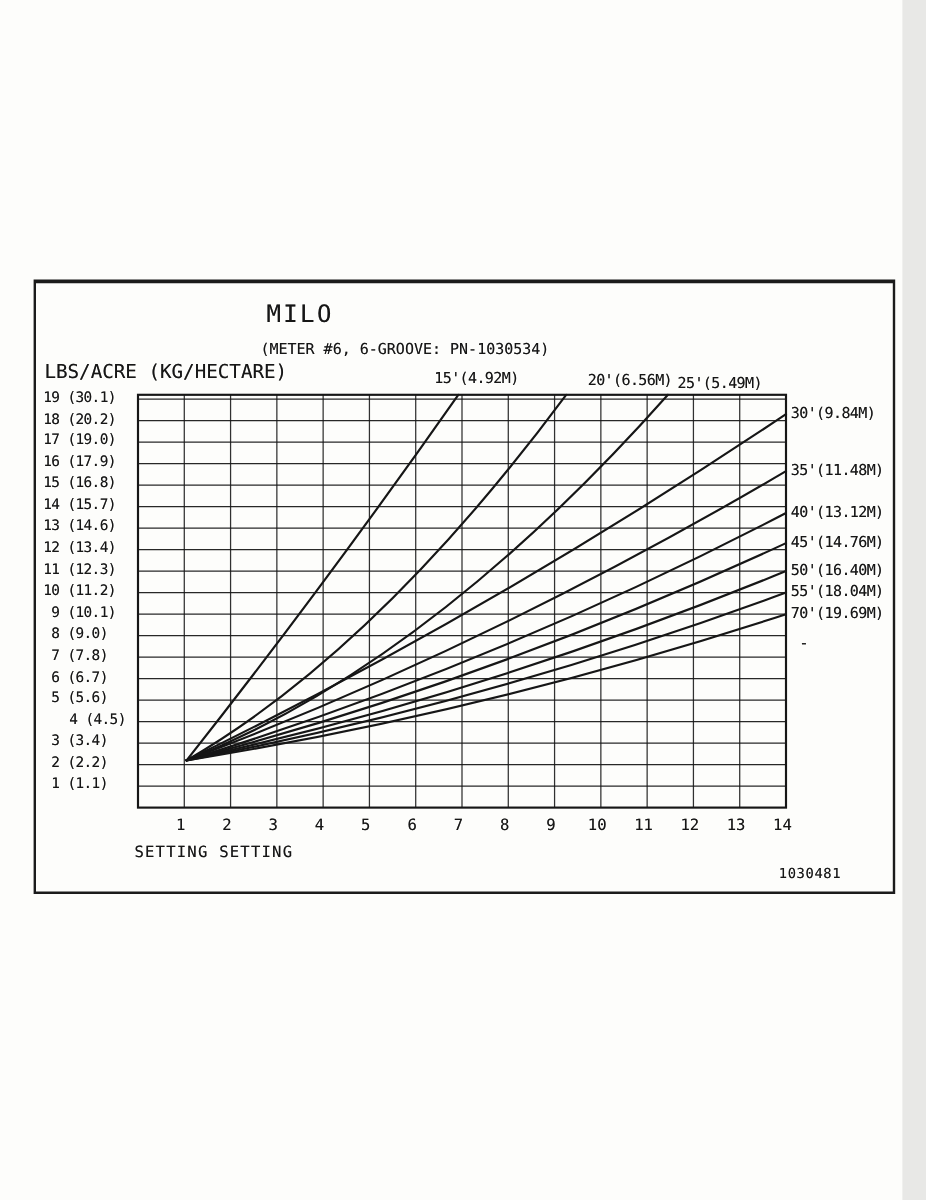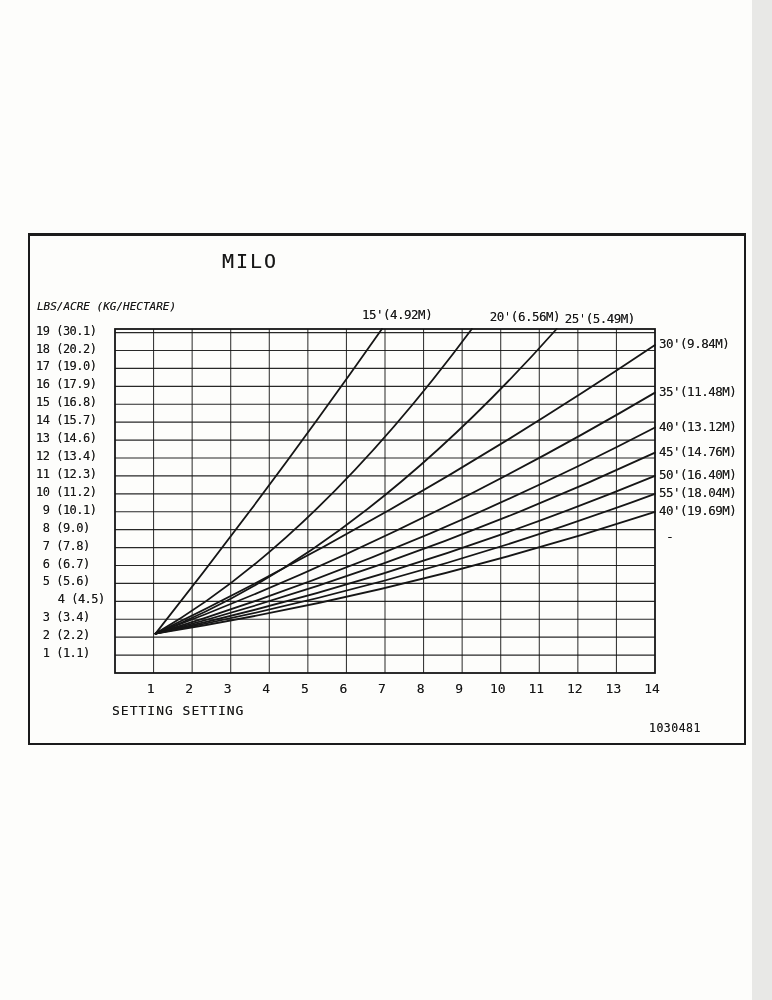--- a/index.html
+++ b/index.html
@@ -5,21 +5,21 @@
   html,body{margin:0;padding:0;background:#e8e8e6;}
   #page{position:relative;width:752px;height:1000px;background:#fdfdfb;overflow:hidden;
         font-family:"DejaVu Sans Mono","Liberation Mono",monospace;color:#171717;}
   .frame{position:absolute;left:28px;top:233px;width:714px;height:507px;
          border:2px solid #1b1b1b;border-top-width:3px;background:transparent;}
   svg{position:absolute;left:0;top:0;}
   .txt{position:absolute;white-space:pre;color:#161616;line-height:1.1;
        text-shadow:0 0 .5px rgba(20,20,20,.55);}
   .title{font-size:20px;letter-spacing:2px;}
   .subtitle{font-size:12.5px;letter-spacing:0;}
-  .axis-title{font-size:11px;font-style:italic;}
+  .axis-title{font-size:16px;}
   .xaxis-title{font-size:13px;letter-spacing:1px;}
   .serieslab{font-size:12.5px;letter-spacing:-0.5px;}
   .ylab{font-size:12px;letter-spacing:-0.5px;}
   .xlab{font-size:13px;width:30px;text-align:center;}
   .docnum{font-size:11.5px;letter-spacing:0.5px;}
   .stray{font-size:13px;}
 </style>
 </head>
 <body>
 
@@ -67,20 +67,21 @@
       <path d="M 155.5 633.6 Q 405.3 512.4 655.0 345.1" fill="none" stroke="#161616" stroke-width="1.8" stroke-linecap="round"></path>
       <path d="M 155.5 633.6 Q 405.3 539.6 655.0 392.6" fill="none" stroke="#161616" stroke-width="1.8" stroke-linecap="round"></path>
       <path d="M 155.5 633.6 Q 405.3 557.3 655.0 427.5" fill="none" stroke="#161616" stroke-width="1.8" stroke-linecap="round"></path>
       <path d="M 155.5 633.6 Q 405.3 568.4 655.0 452.6" fill="none" stroke="#161616" stroke-width="1.8" stroke-linecap="round"></path>
       <path d="M 155.5 633.6 Q 405.3 578.4 655.0 475.9" fill="none" stroke="#161616" stroke-width="1.8" stroke-linecap="round"></path>
       <path d="M 155.5 633.6 Q 405.3 586.1 655.0 493.8" fill="none" stroke="#161616" stroke-width="1.8" stroke-linecap="round"></path>
       <path d="M 155.5 633.6 Q 405.3 593.4 655.0 511.8" fill="none" stroke="#161616" stroke-width="1.8" stroke-linecap="round"></path>
     </svg>
 
   <div class="txt title" style="left:222px;top:250px;">MILO</div>
+  <div class="txt subtitle" style="left:217px;top:284px;">(METER #6, 6-GROOVE: PN-1030534)</div>
   <div class="txt axis-title" style="left:37px;top:301px;">LBS/ACRE (KG/HECTARE)</div>
   <div class="txt xaxis-title" style="left:112px;top:704px;">SETTING SETTING</div>
   <div class="txt docnum" style="left:649px;top:722px;">1030481</div>
   <div class="txt stray" style="left:666px;top:530px;">-</div>
 
   <div id="ylabs">
       <div class="txt ylab" style="left: 36px; top: 324.583px;">19 (30.1)</div>
       <div class="txt ylab" style="left: 36px; top: 342.5px;">18 (20.2)</div>
       <div class="txt ylab" style="left: 36px; top: 360.417px;">17 (19.0)</div>
       <div class="txt ylab" style="left: 36px; top: 378.333px;">16 (17.9)</div>
@@ -119,16 +120,16 @@
   <div id="slabs">
       <div class="txt serieslab" style="left: 361.914px; top: 308px;">15'(4.92M)</div>
       <div class="txt serieslab" style="left: 459.786px; top: 310px; margin-left: 30px;">20'(6.56M)</div>
       <div class="txt serieslab" style="left: 564.643px; top: 312px;">25'(5.49M)</div>
       <div class="txt serieslab" style="left: 659px; top: 337.125px;">30'(9.84M)</div>
       <div class="txt serieslab" style="left: 659px; top: 384.604px;">35'(11.48M)</div>
       <div class="txt serieslab" style="left: 659px; top: 419.542px;">40'(13.12M)</div>
       <div class="txt serieslab" style="left: 659px; top: 444.625px;">45'(14.76M)</div>
       <div class="txt serieslab" style="left: 659px; top: 467.917px;">50'(16.40M)</div>
       <div class="txt serieslab" style="left: 659px; top: 485.833px;">55'(18.04M)</div>
-      <div class="txt serieslab" style="left: 659px; top: 503.75px;">40'(19.69M)</div>
+      <div class="txt serieslab" style="left: 659px; top: 503.75px;">70'(19.69M)</div>
     </div>
 
 </div>
 
 </body></html>

